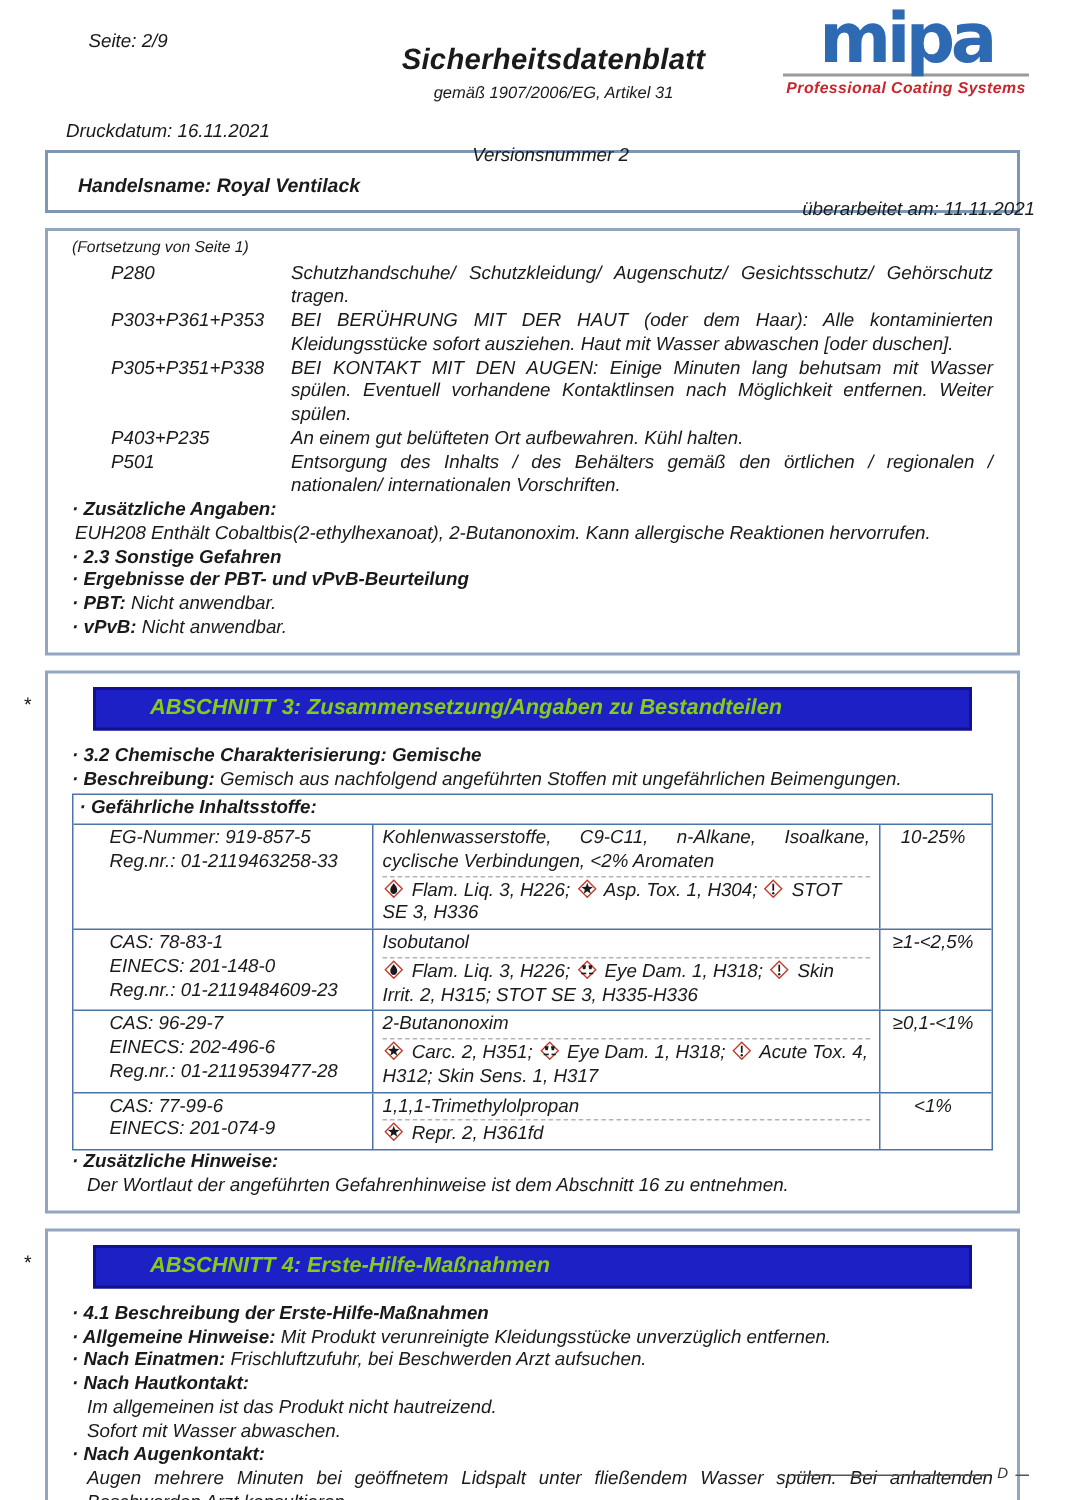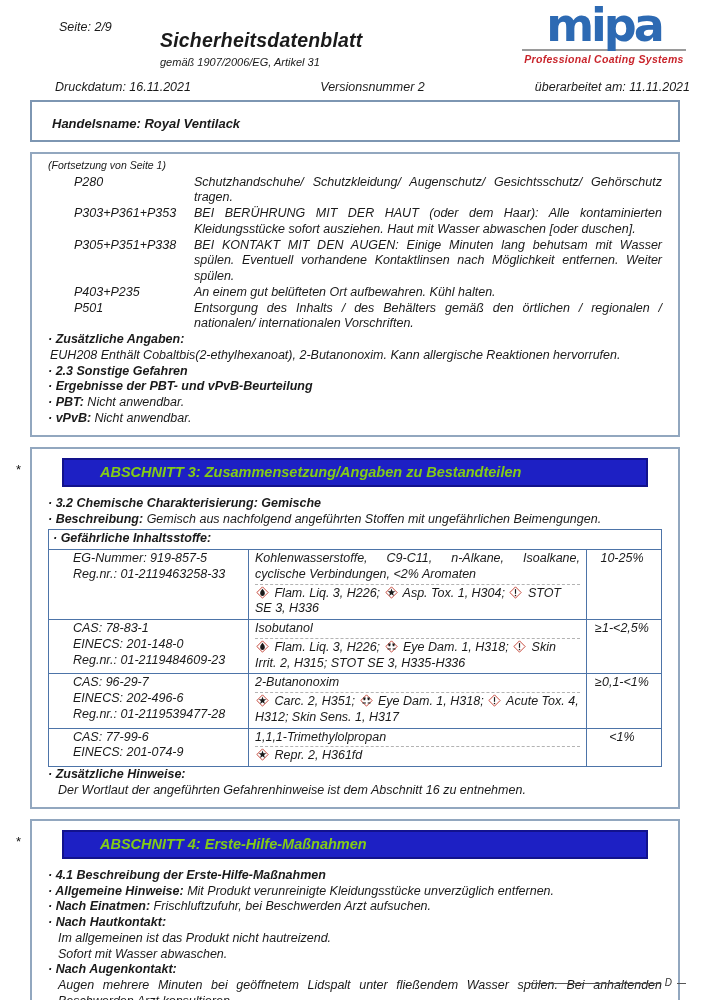--- a/index.html
+++ b/index.html
@@ -5,32 +5,32 @@
   html,body { margin:0; padding:0; background:#fff; }
   .page {
     position:relative; width:710px; height:1000px; margin:0 auto;
     background:#ffffff; overflow:hidden; box-sizing:border-box;
     font-family:"Liberation Sans", "DejaVu Sans", sans-serif;
     font-style:italic; color:#1a1a1a; font-size:12.5px; line-height:1.26;
   }
   
   .header { position:relative; height:100px; }
   .page-label { position:absolute; left:59px; top:20px; }
-  .title-block { position:absolute; left:160px; width:390px; top:28px; text-align:left; }
+  .title-block { position:absolute; left:174px; width:390px; top:28px; text-align:center; }
   .doc-title { font-weight:bold; font-size:19.5px; letter-spacing:0.2px; }
   .doc-subtitle { font-size:11px; margin-top:3px; }
   .logo { position:absolute; right:18px; top:4px; width:176px; text-align:center; font-style:normal; }
   .logo-word { font-family:"DejaVu Sans", sans-serif; font-weight:bold; font-size:46px; line-height:0.95;
                color:#2d6ab3; letter-spacing:-3px; }
   .logo-line { border-top:2px solid #9a9a9a; margin:1px 6px 2px; }
   .logo-tagline { color:#c9252c; font-weight:bold; font-style:italic; font-size:10.5px; letter-spacing:0.3px; }
-  .dates-row { position:absolute; left:55px; right:20px; top:80px; display:flex; }
+  .dates-row { position:absolute; left:44px; right:20px; top:80px; display:flex;flex-direction:column; }
   .d-left { flex:1; text-align:left; }
   .d-center { flex:1; text-align:center; }
-  .d-right { flex:1; text-align:right; }
+  .d-right { flex:1; text-align:right;margin-top:20px; }
   
   .trade-box { margin:0 30px; border:2px solid #7d96b2; padding:14px 20px 8px; font-weight:bold; font-size:13px; }
   
   .sec-box { position:relative; margin:10px 30px 0; border:2px solid #92a7bf; padding:4px 16px 8px; }
   .cont-note { font-size:10.5px; margin:1px 0 2px; }
   .bold-line { font-weight:bold; }
   .b { font-weight:bold; }
   .ind { padding-left:10px; }
   .just { text-align:justify; }
   .prow { display:flex; }

